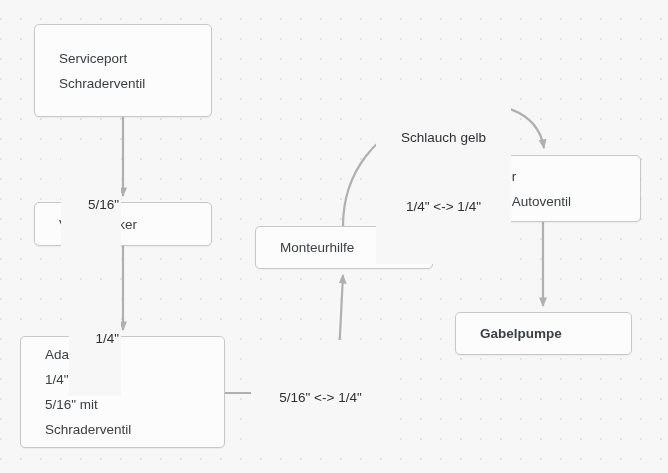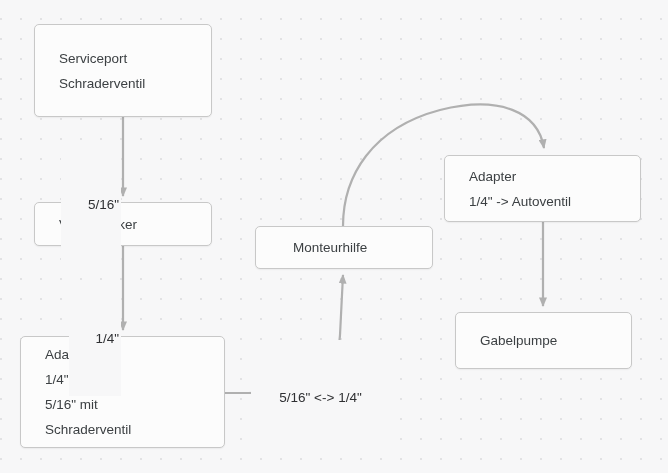--- a/index.html
+++ b/index.html
@@ -93,39 +93,43 @@
     <div class="line">Ventildrücker</div>
   </div>
 
   <div class="node" style="left:20px; top:336px; width:205px; height:112px; padding-left:24px;">
     <div class="line">Adapter</div>
     <div class="line">1/4" -&gt; 5/16"</div>
     <div class="line">5/16" mit</div>
     <div class="line">Schraderventil</div>
   </div>
 
-  <div class="node" style="left:255px; top:226px; width:178px; height:43px; padding-left:37px;">
+  <div class="node" style="left:255px; top:226px; width:178px; height:43px; padding-left:24px;">
     <div class="line">Monteurhilfe</div>
   </div>
 
   <div class="node" style="left:444px; top:155px; width:197px; height:67px; padding-left:24px;">
     <div class="line">Adapter</div>
     <div class="line">1/4" -&gt; Autoventil</div>
   </div>
 
-  <div class="node" style="left:455px; top:312px; width:177px; height:57px; padding-left:24px;">
+  <div class="node" style="left:455px; top:312px; width:177px; height:43px; padding-left:24px;font-weight:bold;">
     <div class="line">Gabelpumpe</div>
   </div>
 
   <div class="edge-label right" style="left:61px; top:147px; width:56px;">
     <div>5/16"</div>
   </div>
 
   <div class="edge-label right" style="left:69px; top:281px; width:48px;">
     <div>1/4"</div>
   </div>
 
   <div class="edge-label center" style="left:251px; top:340px; width:135px;">
     <div>5/16" &lt;-&gt; 1/4"</div>
   </div>
 
+  <div class="edge-label center" style="left:376px; top:80px; width:131px;">
+    <div>Schlauch gelb</div>
+    <div>1/4" &lt;-&gt; 1/4"</div>
+  </div>
 
 </div>
 
 </body></html>

